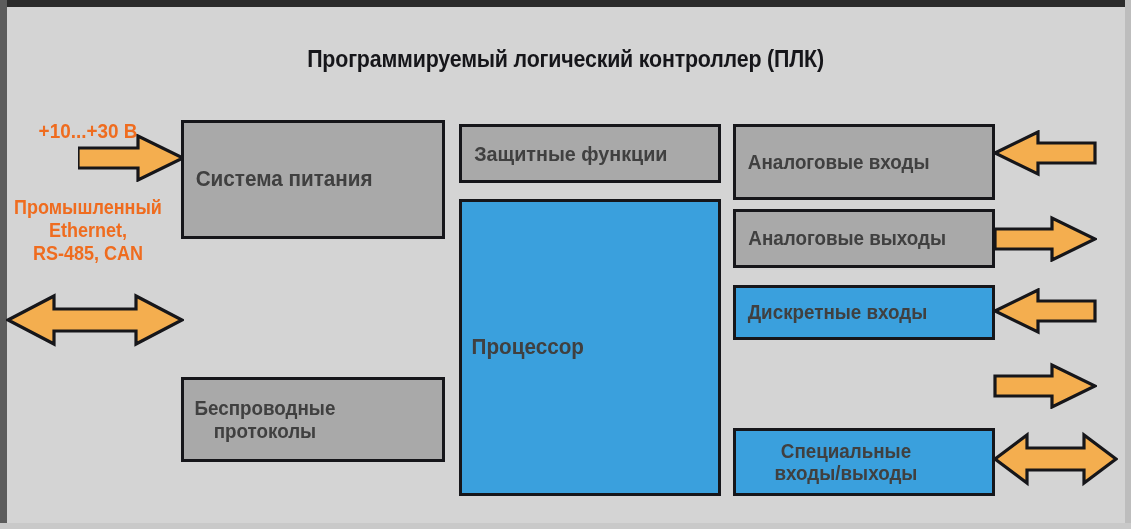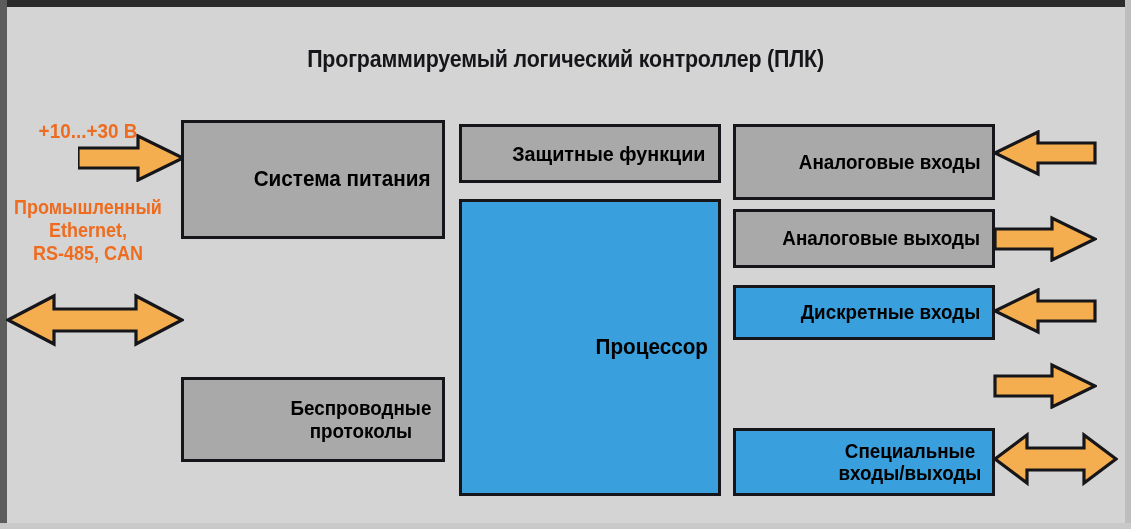--- a/index.html
+++ b/index.html
@@ -37,23 +37,23 @@
     transform-origin: center top;
     white-space: nowrap;
   }
 
   .box {
     position: absolute;
     border: 3px solid #16161a;
     box-sizing: border-box;
     display: flex;
     align-items: center;
-    justify-content: flex-end;
+    justify-content: flex-start;
     text-align: center;
-    color: #000000;
+    color: #404040;
     font-weight: 700;
     line-height: 1.12;
   }
   .box .lbl {
     display: block;
     transform: scaleX(0.94);
     padding: 0 6px;
   }
   .gray { background: #a9a9a9; }
   .blue { background: #3aa0dd; }
@@ -65,21 +65,21 @@
 
   
   #box-protect    { left:459px; top:124px; width:262px; height:59px;  font-size:21px; }
   #box-cpu        { left:459px; top:199px; width:262px; height:297px; font-size:22px; }
 
   
   #box-ain        { left:733px; top:124px; width:262px; height:76px;  font-size:20px; }
   #box-aout       { left:733px; top:209px; width:262px; height:59px;  font-size:20px; }
   #box-din        { left:733px; top:285px; width:262px; height:55px;  font-size:20px; }
   #box-dout       { left:733px; top:359px; width:262px; height:55px;  font-size:20px; }
-  #box-special    { left:733px; top:428px; width:262px; height:68px;  font-size:20px; }
+  #box-special    { left:733px; top:428px; width:262px; height:68px;  font-size:20px;padding-left:28px; }
 
   
   .side-label {
     position: absolute;
     color: #ef6c1f;
     font-weight: 700;
     text-align: center;
     line-height: 1.15;
     transform: scaleX(0.9);
     transform-origin: center top;

